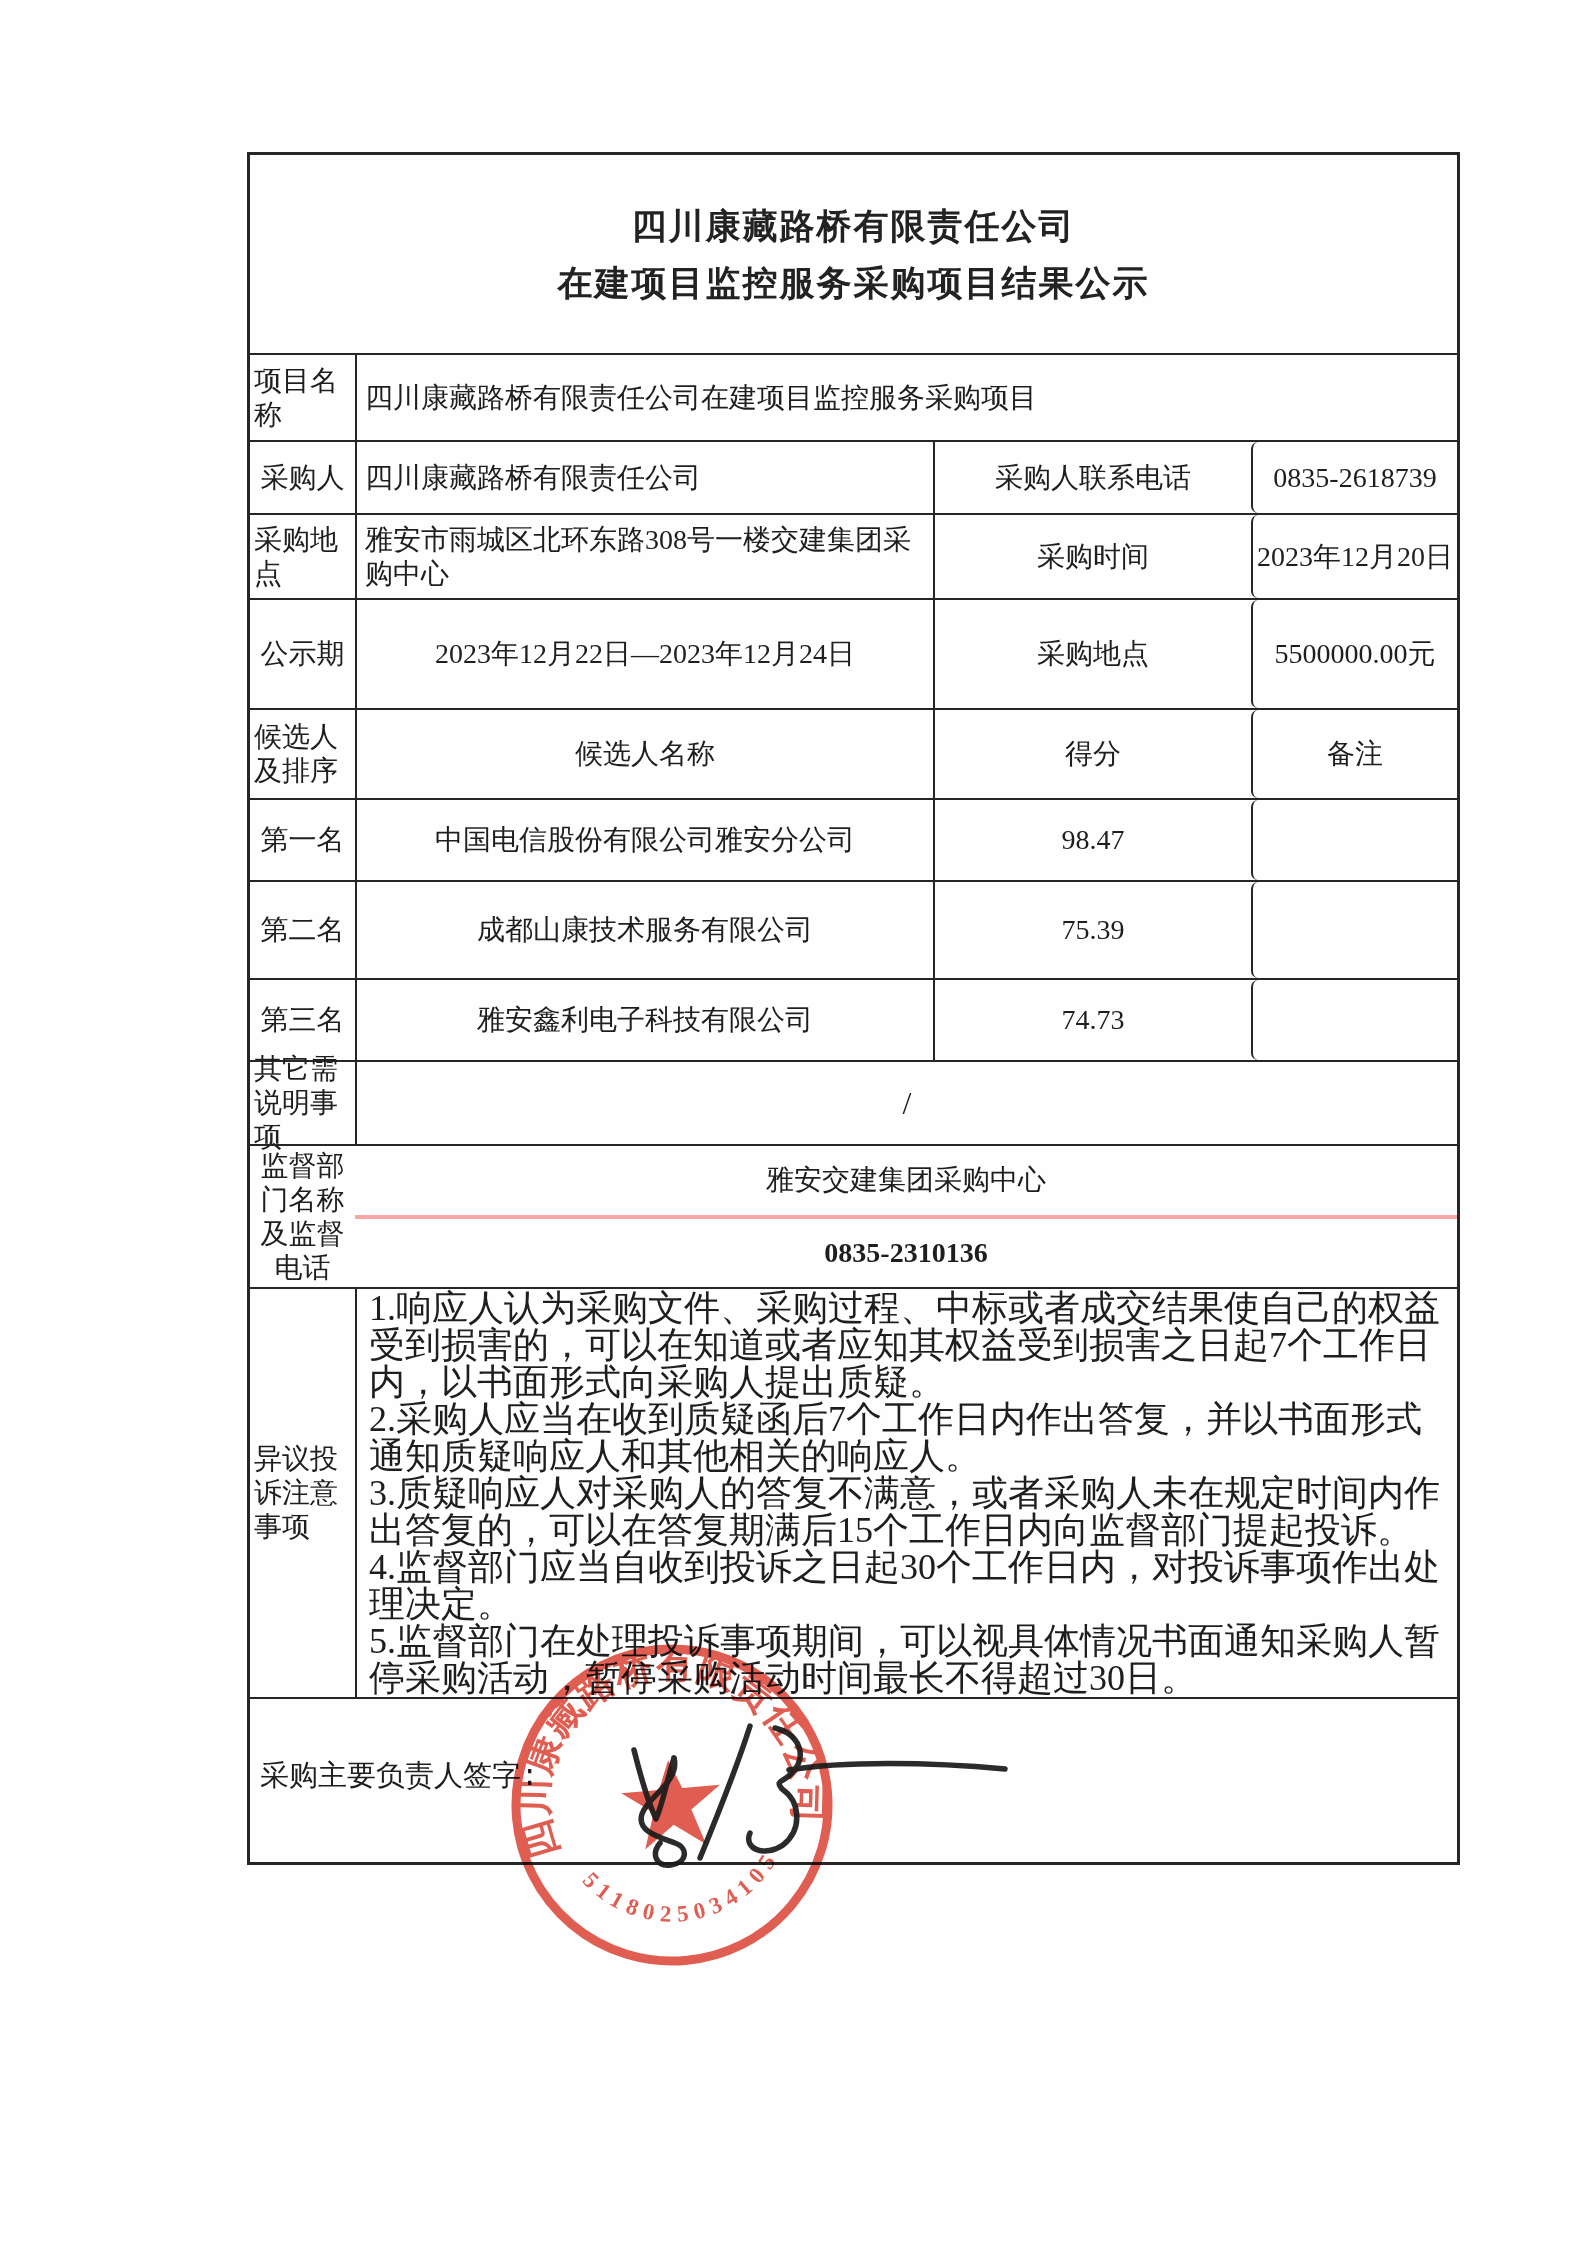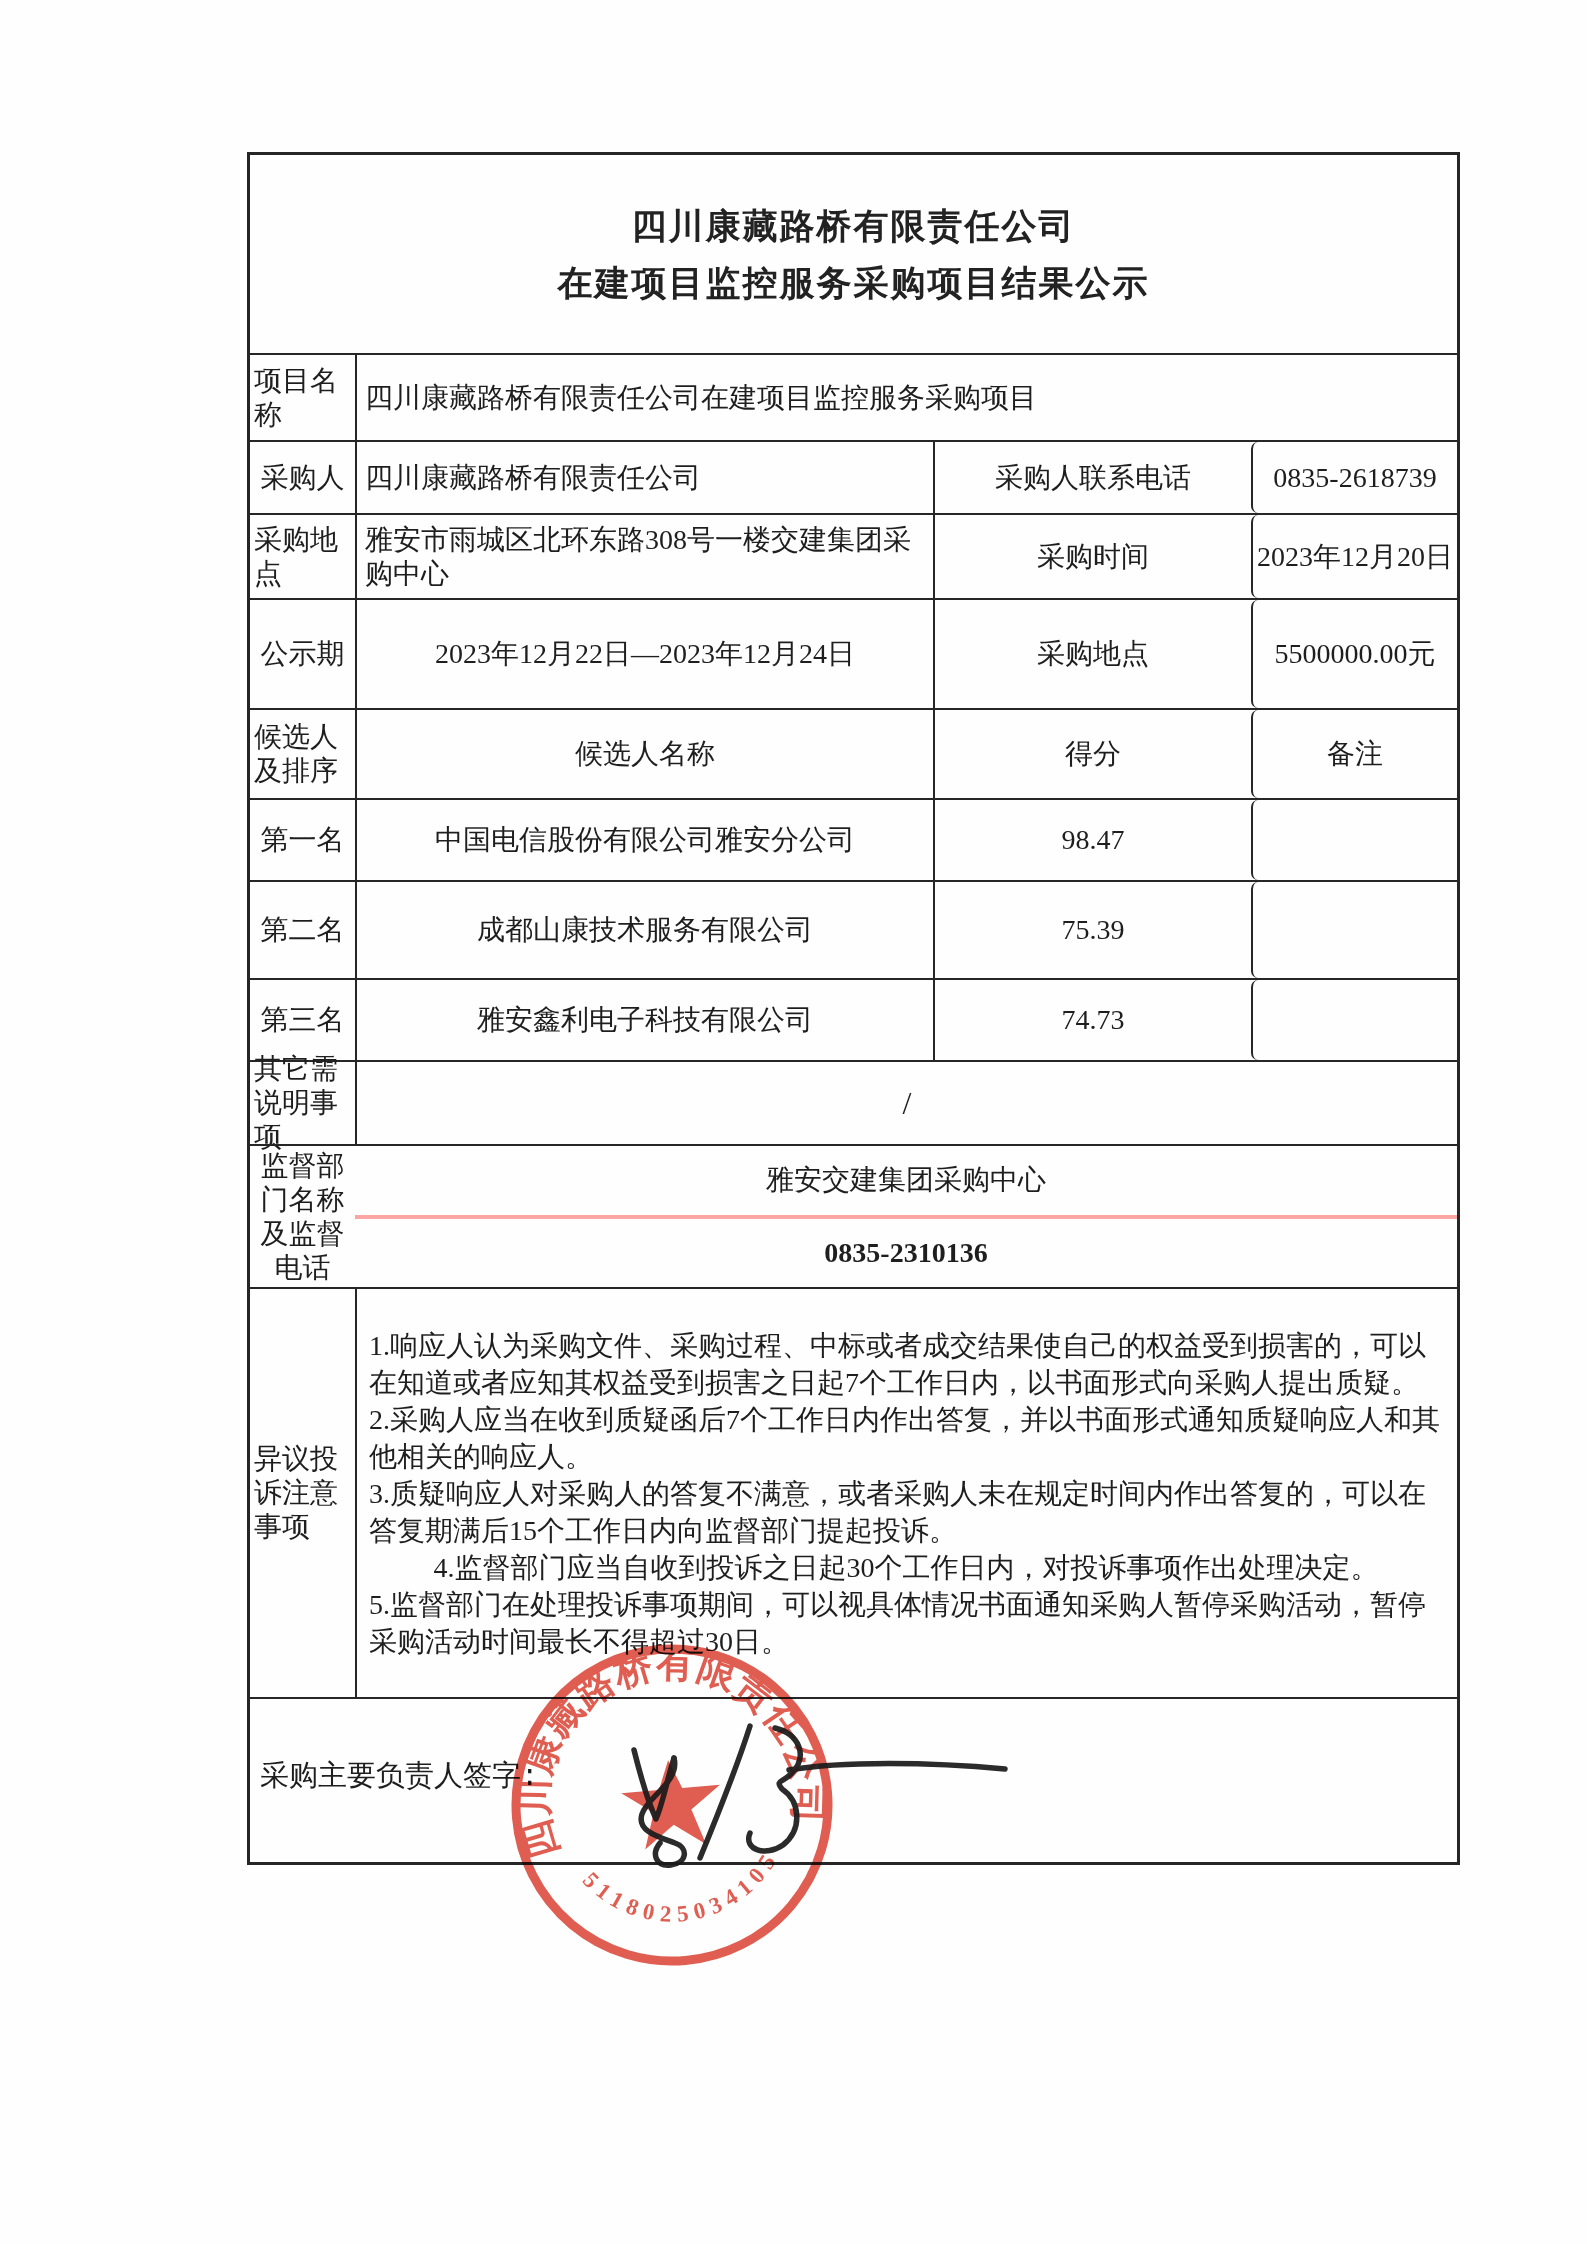--- a/index.html
+++ b/index.html
@@ -44,21 +44,21 @@
   .title-cell{
     flex:1;display:flex;flex-direction:column;justify-content:center;align-items:center;
     font-family:"Liberation Sans","DejaVu Sans",sans-serif;
     font-weight:bold;font-size:35px;line-height:57px;letter-spacing:2px;color:#222;
   }
   .sup-right{flex:1;display:flex;flex-direction:column;}
   .sup-right .cell{width:auto;flex:1;justify-content:center;text-align:center;border-left:none;}
   .sup-right .cell + .cell{border-top:4px solid #fca5a5;font-weight:bold;}
   .obj-text{
     flex:1;display:flex;flex-direction:column;justify-content:center;
-    padding:8px 14px 8px 12px;font-size:28px;line-height:37px;text-align:left;
+    padding:8px 14px 8px 12px;font-size:36px;line-height:37px;text-align:left;
   }
   .slash{font-size:32px;}
   .sig-row{padding-left:10px;font-size:29px;}
   
   .stamp{
     position:absolute;left:505px;top:1638px;width:334px;height:334px;
     transform:rotate(-5deg);opacity:0.82;mix-blend-mode:multiply;pointer-events:none;
   }
   .signature{
     position:absolute;left:590px;top:1692px;width:430px;height:185px;

